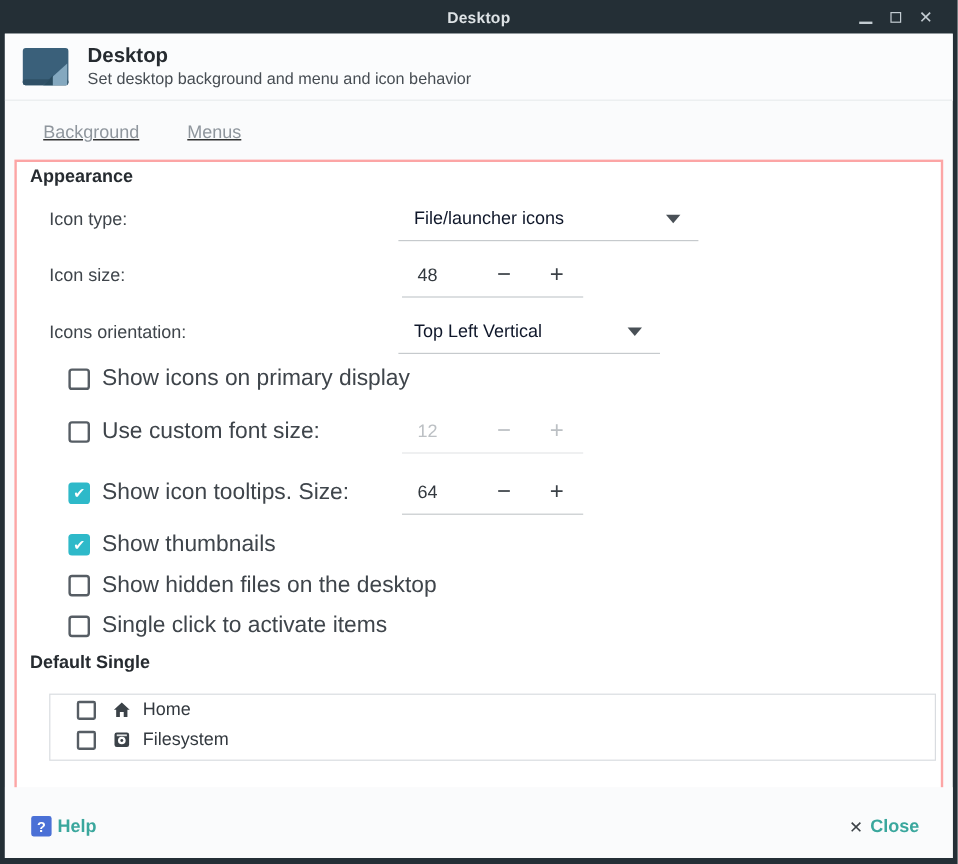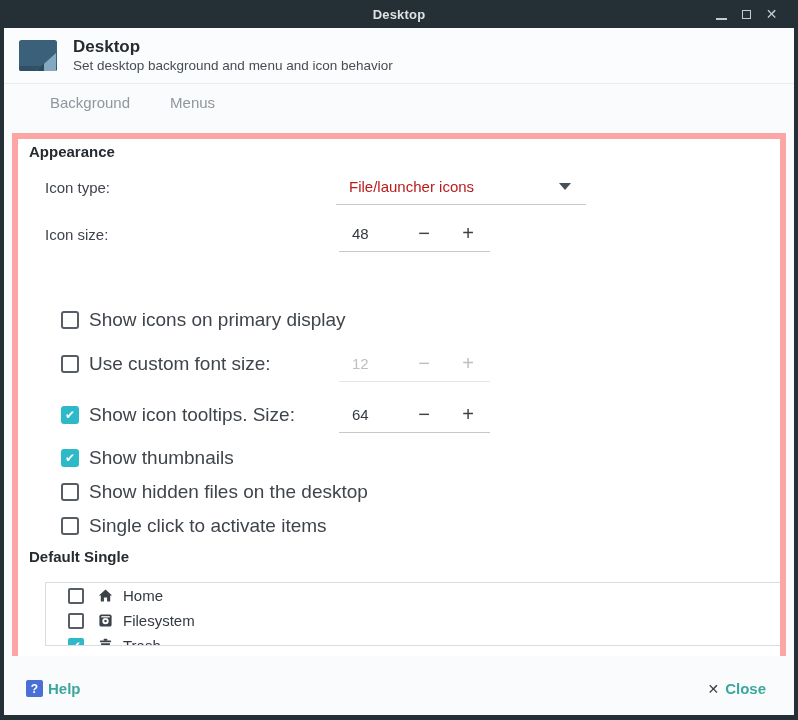--- a/index.html
+++ b/index.html
@@ -38,52 +38,52 @@
   .header{
     position:absolute;top:0;left:0;right:0;height:56px;
     display:flex;align-items:center;padding-left:14px;
     border-bottom:1px solid #e9ebed;background:#fbfcfd;box-sizing:border-box;
   }
   .header-icon{margin-right:15px;display:flex;}
   .header-texts .h-title{font-size:17px;font-weight:bold;color:#262b30;line-height:21px;}
   .header-texts .h-sub{font-size:13.5px;color:#474d53;line-height:18px;}
   
   .tabs{
-    position:absolute;top:56px;left:0;right:0;height:41px;
-    display:flex;align-items:stretch;padding-left:26px;
+    position:absolute;top:64px;left:0;right:0;height:41px;
+    display:flex;align-items:stretch;padding-left:12px;text-decoration:underline;
   }
   .tab{
     display:flex;align-items:center;padding:0 20px;
     font-size:15px;color:#8f969d;border-bottom:4px solid transparent;
     box-sizing:border-box;cursor:default;
   }
   .tab.active{color:#2d3338;border-bottom-color:var(--accent,#14b1c9);}
   
   .frame{
     position:absolute;top:105px;left:8px;right:8px;height:523px;
-    background:#ffffff;border:6px solid #fca5a5;box-sizing:content-box;
+    background:#ffffff;border:2px solid #fca5a5;box-sizing:content-box;
     overflow:hidden;
   }
   .frame-inner{position:relative;width:100%;height:100%;}
   .sec-heading{
     position:absolute;left:11px;font-size:15px;font-weight:bold;color:#262b30;
   }
   .row{position:absolute;left:0;right:0;}
   .flabel{
     position:absolute;left:27px;top:50%;transform:translateY(-50%);
     font-size:15px;color:#3f454b;white-space:nowrap;
   }
   
   .dropdown{
     position:absolute;top:0;bottom:0;
     display:flex;align-items:center;justify-content:space-between;
     border-bottom:1px solid #c6cacd;padding:0 15px 0 13px;box-sizing:border-box;
     cursor:default;
   }
-  .dd-value{font-size:15px;color:#b91c1c;white-space:nowrap;}
+  .dd-value{font-size:15px;color:#0f172a;white-space:nowrap;}
   .dd-arrow{
     width:0;height:0;border-left:6px solid transparent;border-right:6px solid transparent;
     border-top:7px solid #495056;display:block;
   }
   
   .spinner{
     position:absolute;top:0;bottom:0;display:flex;align-items:center;
     border-bottom:1px solid #c6cacd;box-sizing:border-box;justify-content:center;
   }
   .spin-value{width:50px;padding-left:13px;font-size:15px;color:#33393f;}
@@ -99,21 +99,21 @@
   .cb.checked{border:none;background:var(--checkbox-checked,#2eb9c9);}
   .cb .mark{display:none;color:#fff;font-size:12px;font-weight:bold;line-height:1;}
   .cb.checked .mark{display:block;}
   .cb-abs{position:absolute;left:43px;top:50%;transform:translateY(-50%);}
   .cblabel{
     position:absolute;left:71px;top:50%;transform:translateY(-50%);
     font-size:19px;color:#3f454b;white-space:nowrap;
   }
   
   .icon-list{
-    position:absolute;left:27px;top:443px;width:739px;height:64px;
+    position:absolute;left:27px;top:443px;width:739px;height:56px;
     border:1px solid #d9dce0;box-sizing:border-box;background:#fff;overflow:hidden;
   }
   .icon-row{
     height:25px;display:flex;align-items:center;padding-left:22px;
   }
   .icon-row .cb{width:16px;height:16px;border-radius:2px;}
   .icon-row .li-icon{margin-left:13px;display:flex;width:16px;height:16px;align-items:center;justify-content:center;}
   .icon-row .li-label{margin-left:10px;font-size:15px;color:#33393f;}
   
   .footer{
@@ -194,20 +194,27 @@
 
         <div class="row" style="top:76px;height:37px">
           <span class="flabel">Icon size:</span>
           <div class="spinner" style="left:321px;width:151px">
             <span class="spin-value">48</span>
             <span class="spin-btn">−</span>
             <span class="spin-btn">+</span>
           </div>
         </div>
 
+        <div class="row" style="top:123px;height:37px">
+          <span class="flabel">Icons orientation:</span>
+          <div class="dropdown" style="left:318px;width:218px">
+            <span class="dd-value">Top Left Vertical</span>
+            <span class="dd-arrow"></span>
+          </div>
+        </div>
 
         <div class="row" style="top:171px;height:19px">
           <span class="cb cb-abs">
             
           </span>
           <span class="cblabel">Show icons on primary display</span>
         </div>
 
         <div class="row" style="top:206px;height:37px">
           <span class="cb cb-abs">

